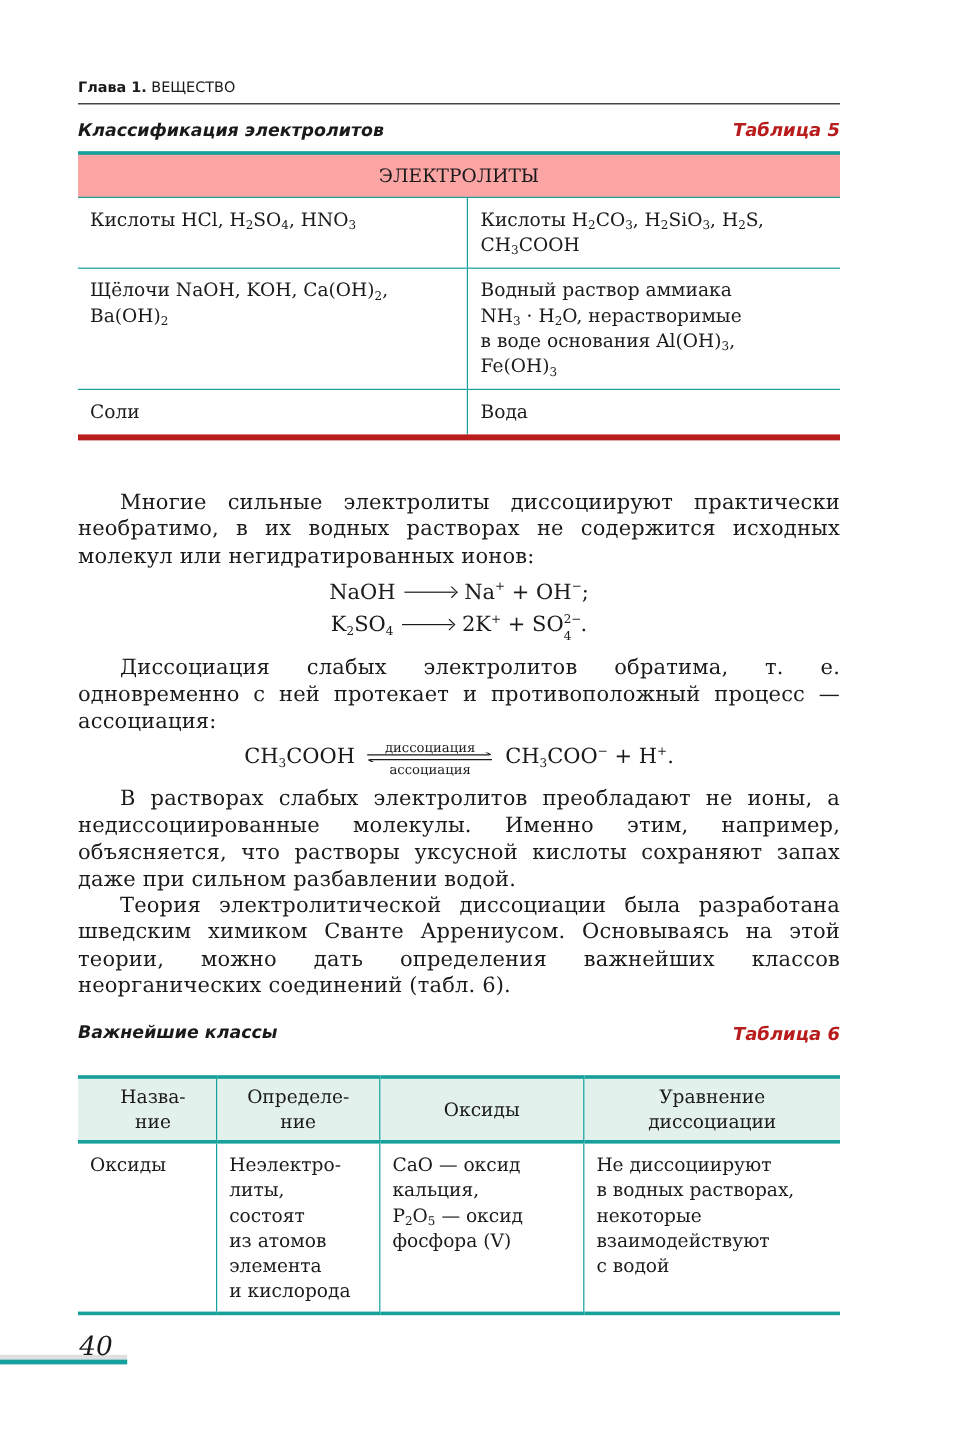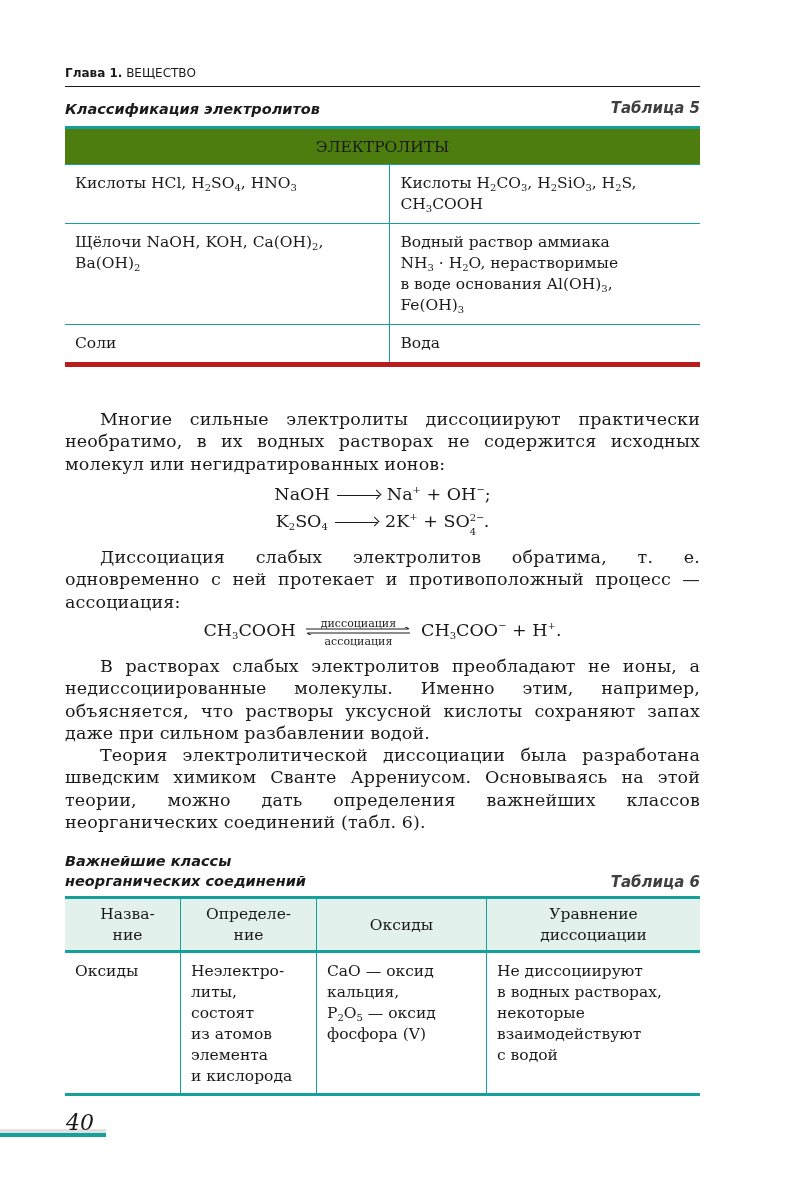--- a/index.html
+++ b/index.html
@@ -4,26 +4,26 @@
 <style>
   html, body { margin:0; padding:0; background:#ffffff; }
   body { width:794px; height:1191px; position:relative; overflow:hidden; color:#1a1a1a; }
   .serif { font-family: "DejaVu Serif", "Liberation Serif", serif; }
   .sans { font-family: "DejaVu Sans", "Liberation Sans", sans-serif; }
 
   .chapter-head { position:absolute; left:65px; top:66px; width:635px; font-size:12px; padding-bottom:6px; border-bottom:1.5px solid #1a1a1a; }
   .chapter-head b { font-weight:bold; }
 
   .table-caption { position:absolute; left:65px; width:635px; display:flex; justify-content:space-between; align-items:flex-end; font-size:14.5px; font-weight:bold;font-style:italic; }
-  .table-caption .num { color:#404040; font-size:15px; }
+  .table-caption .num { color:#b91c1c; font-size:15px; }
 
   table { position:absolute; left:65px; width:635px; border-collapse:collapse; font-size:15.5px; }
   table td, table th { font-weight:normal; vertical-align:top; line-height:21px; }
   .t5 { top:126px; }
-  .t5 th { background:#4d7c0f; text-align:center; border-top:3px solid #15a09b; padding:8px 10px 6px; }
+  .t5 th { background:#fca5a5; text-align:center; border-top:3px solid #15a09b; padding:8px 10px 6px; }
   .t5 td { padding:8px 10px 8px 10px; border-top:1.5px solid #15a09b; }
   .t5 tr:last-child td { border-bottom:5px solid #b91c1c; }
   .t5 .c2 { border-left:1.5px solid #15a09b; }
 
   .t6 { top:896px; }
   .t6 th { background:#e3f1ec; text-align:center; vertical-align:middle; border-top:3px solid #15a09b; border-bottom:3px solid #15a09b; padding:5px 6px 4px; line-height:21px; }
   .t6 td { padding:8px 8px 6px 10px; border-bottom:3px solid #15a09b; }
   .t6 .bl { border-left:1.5px solid #15a09b; }
 
   sub { font-size:10px; vertical-align:-3px; line-height:0; }
@@ -115,21 +115,20 @@
 </div>
 
 <div class="para serif" style="top:655px;">
   <p>В растворах слабых электролитов преобладают не ионы, а недиссоциированные молекулы. Именно этим, например, объясняется, что растворы уксусной кислоты сохраняют запах даже при сильном разбавлении водой.</p>
   <p>Теория электролитической диссоциации была разработана шведским химиком Сванте Аррениусом. Основываясь на этой теории, можно дать определения важнейших классов неорганических соединений (табл. 6).</p>
 </div>
 
 <div class="table-caption sans" style="top:851px;justify-content:space-between;">
   <span style="line-height:20px;">
     <span>Важнейшие классы</span><br>
-    <span>неорганических соединений</span>
   </span>
   <span class="num">Таблица 6</span>
 </div>
 
 <table class="t6 serif">
   <tbody>
       <tr>
     <th style="width:93px;padding-left:16px;">Назва-<br>ние</th>
     <th class="bl" style="width:123px;">Определе-<br>ние</th>
     <th class="bl" style="width:157px;">Оксиды</th>

